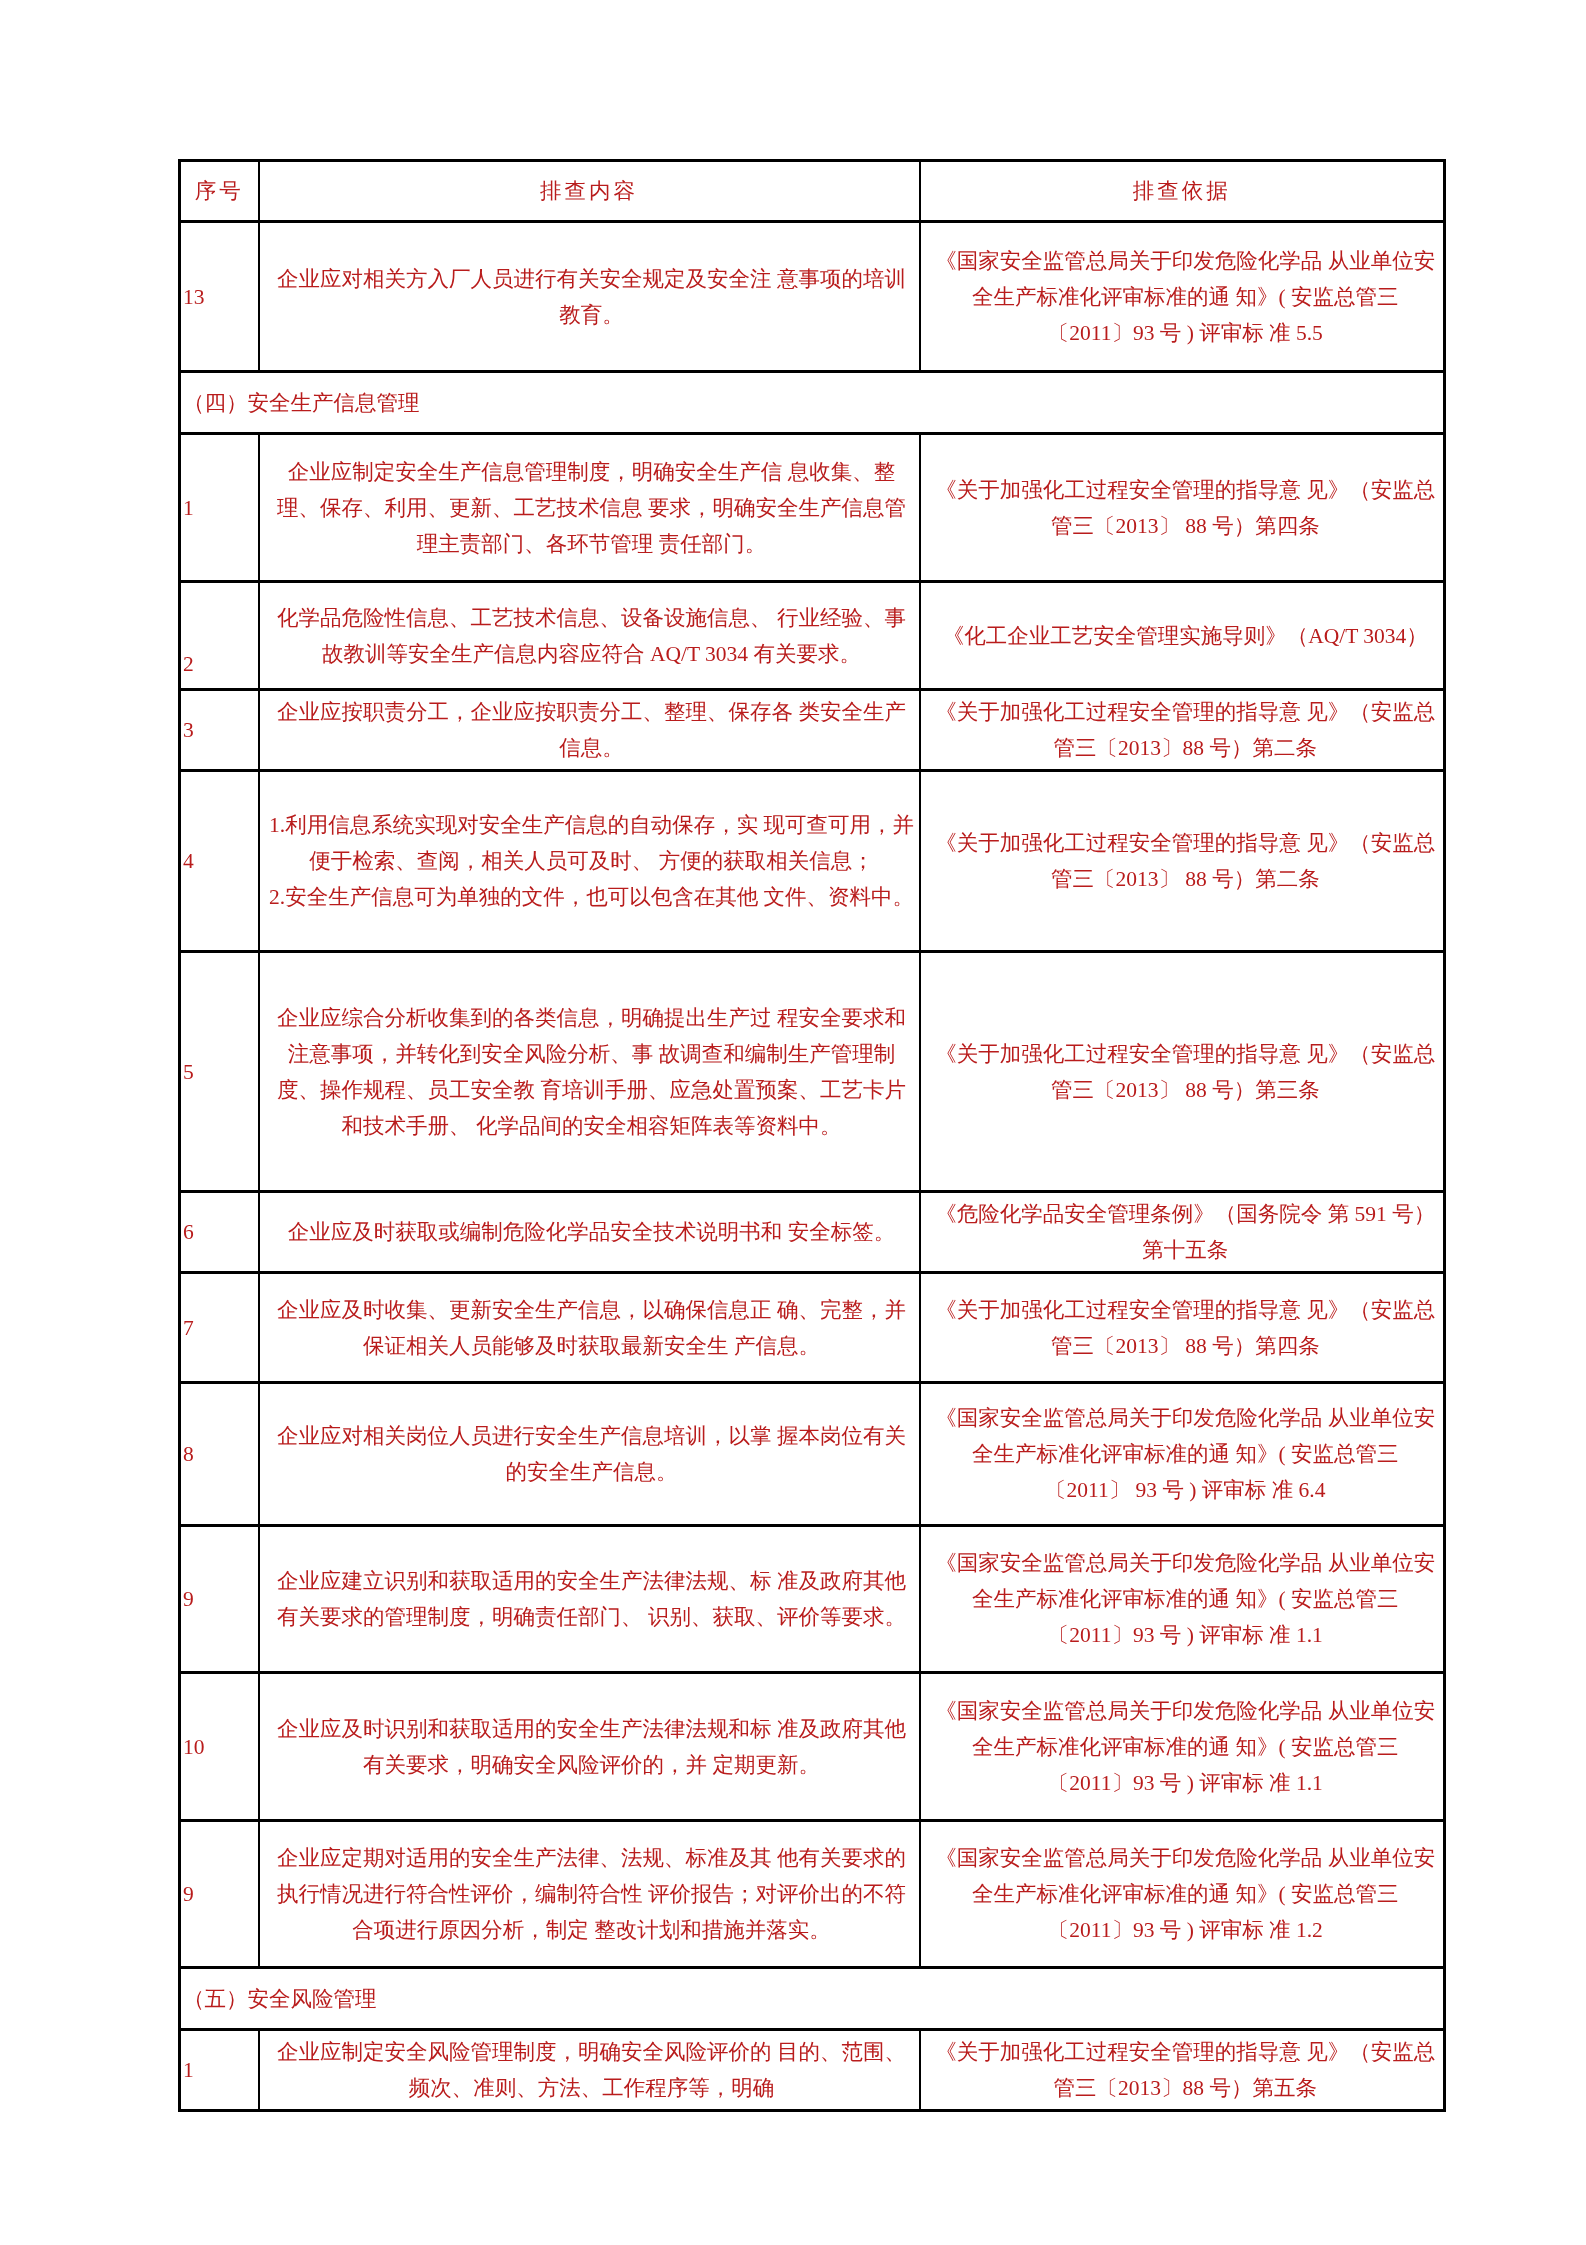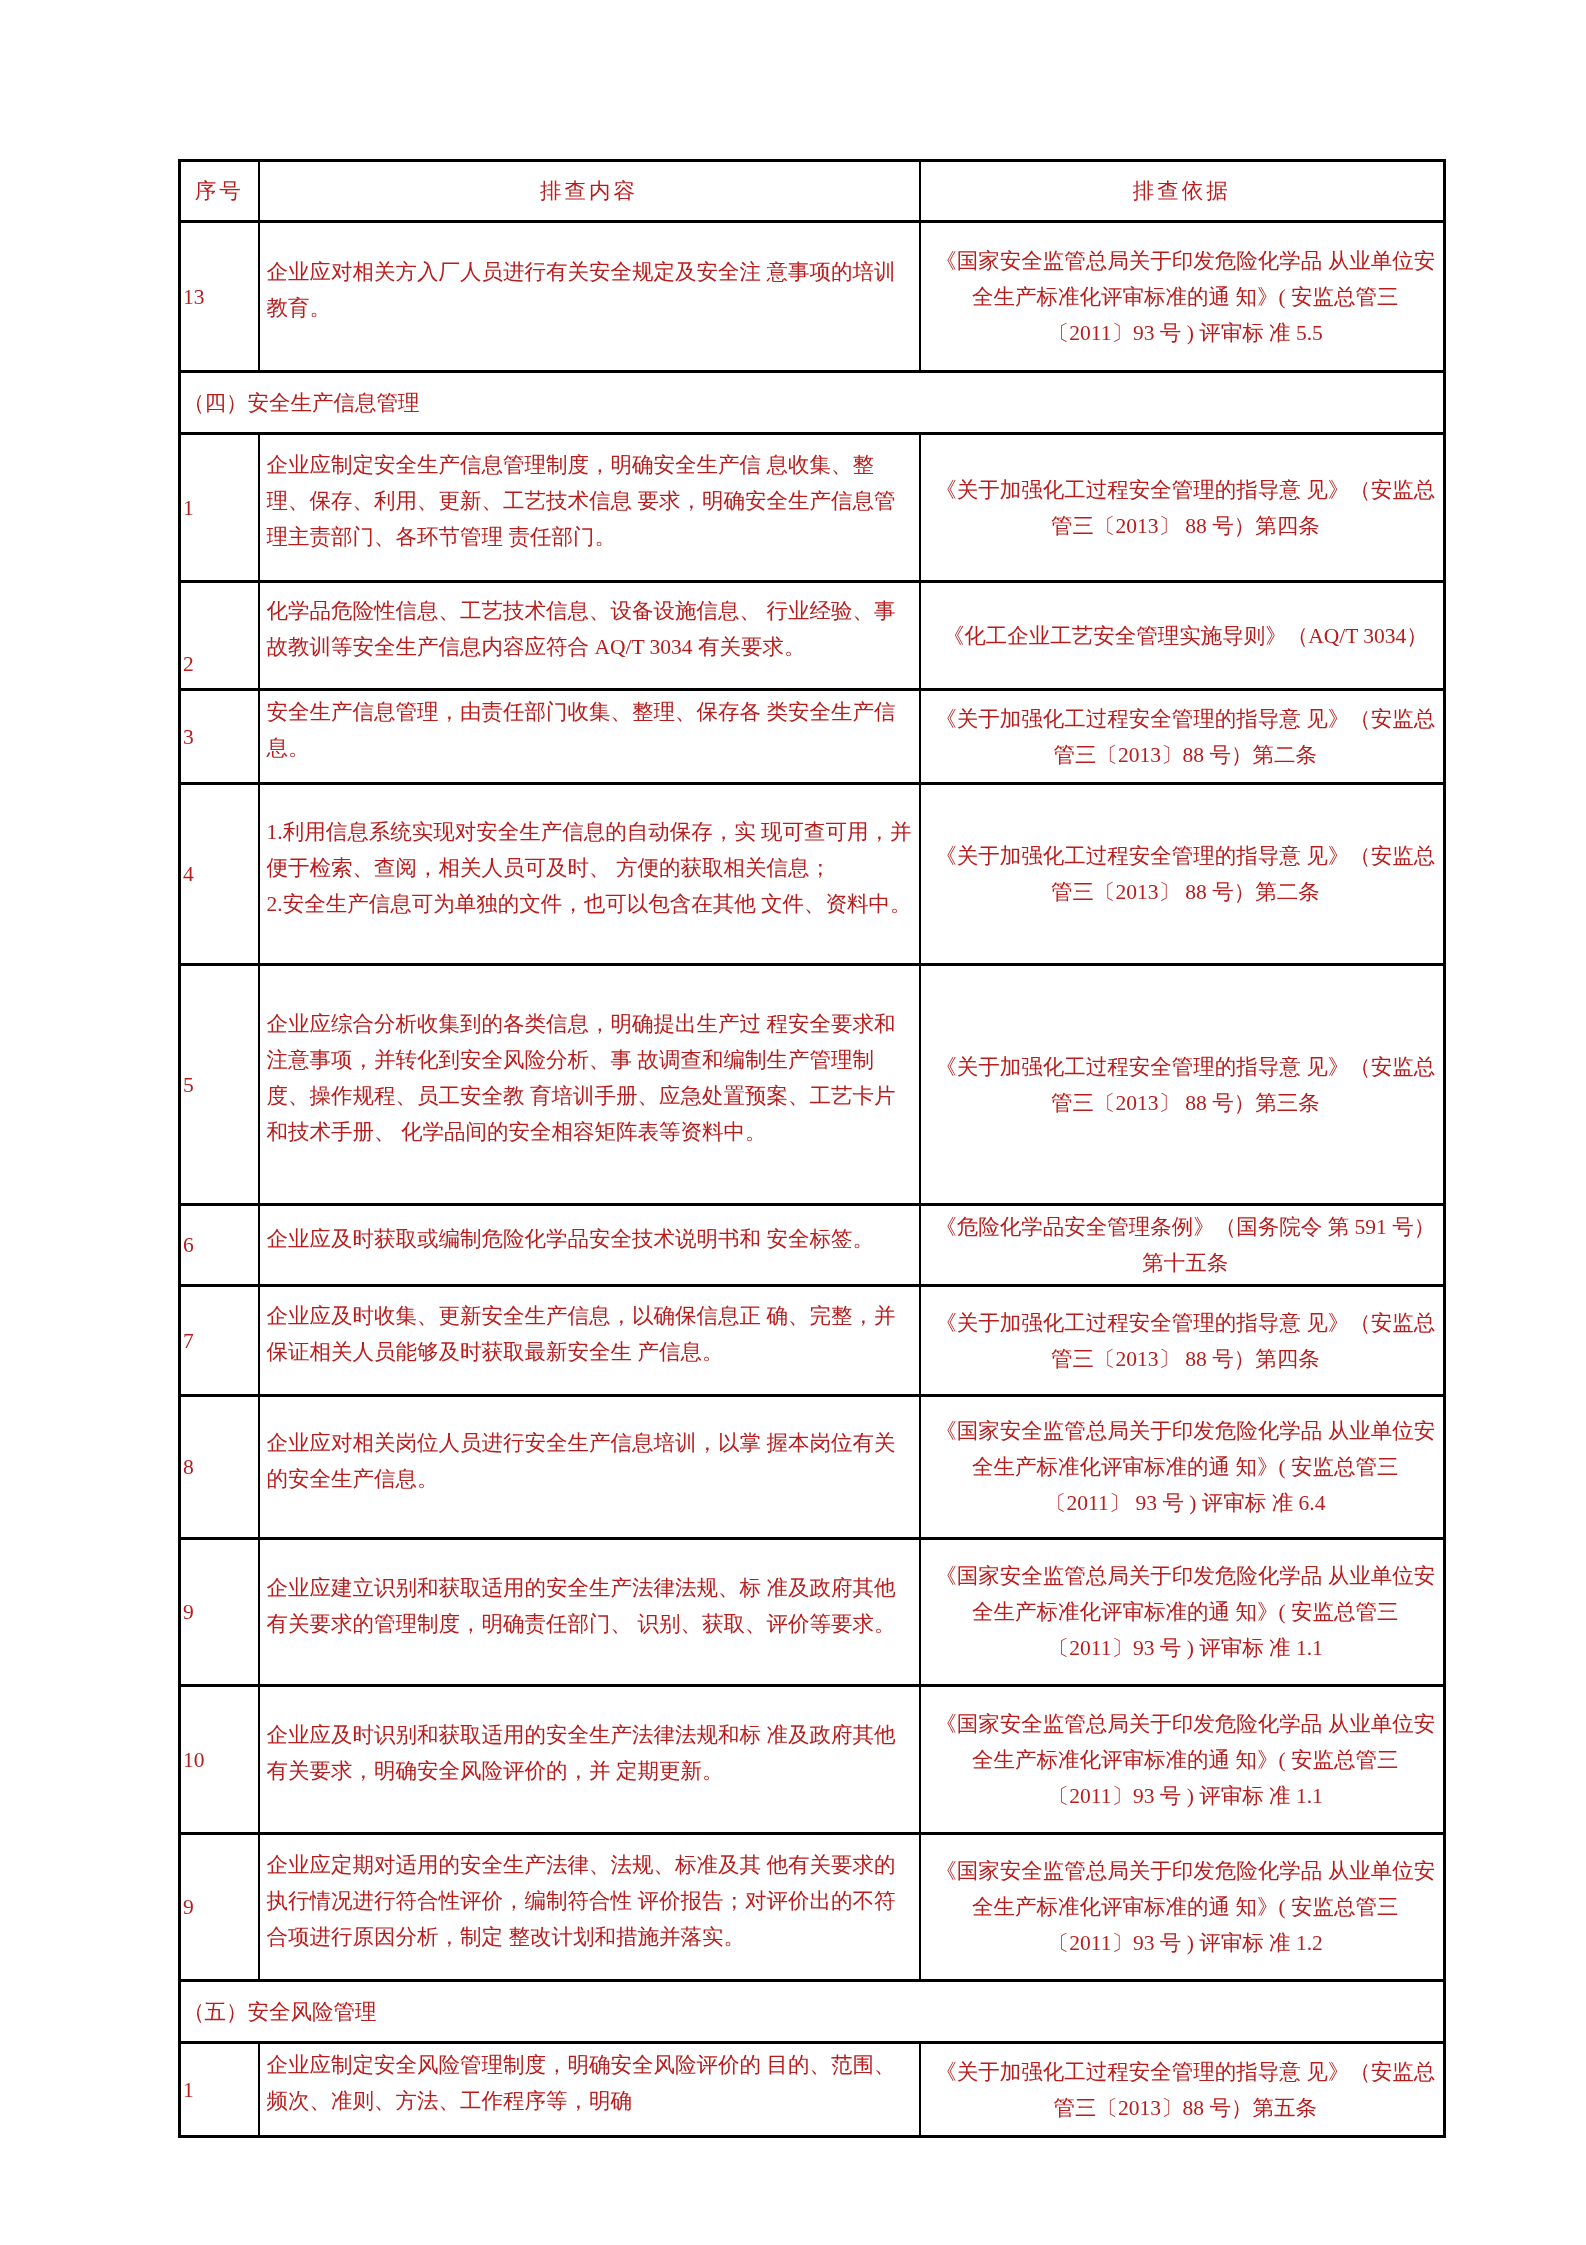--- a/index.html
+++ b/index.html
@@ -49,22 +49,22 @@
     height: 61px;
     padding: 2px;
   }
   td.no-cell {
     text-align: left;
     padding: 2px;
     font-size: 22px;
   }
   td.no-cell.v-bottom { vertical-align: bottom; padding-bottom: 6px; }
   td.content-cell {
-    text-align: left;
-    padding: 3px 2px 16px 7px;
+    text-align: center;
+    padding: 3px 2px 3px 7px;
     white-space: pre-wrap;
   }
   td.basis-cell {
     text-align: center;
     padding: 3px 2px 3px 9px;
     white-space: pre-wrap;
   }
   td.section-cell {
     text-align: left;
     padding: 2px;
@@ -101,21 +101,21 @@
           <td class="content-cell">企业应制定安全生产信息管理制度，明确安全生产信 息收集、整理、保存、利用、更新、工艺技术信息 要求，明确安全生产信息管理主责部门、各环节管理 责任部门。</td>
           <td class="basis-cell">《关于加强化工过程安全管理的指导意 见》（安监总管三〔2013〕 88 号）第四条</td>
         </tr>
         <tr style="height: 108px;">
           <td class="no-cell v-bottom">2</td>
           <td class="content-cell">化学品危险性信息、工艺技术信息、设备设施信息、 行业经验、事故教训等安全生产信息内容应符合 AQ/T 3034 有关要求。</td>
           <td class="basis-cell">《化工企业工艺安全管理实施导则》（AQ/T 3034）</td>
         </tr>
         <tr style="height: 74px;">
           <td class="no-cell">3</td>
-          <td class="content-cell">安全生产信息管理，由责任部门收集、整理、保存各 类安全生产信息。</td>
+          <td class="content-cell">企业应按职责分工，企业应按职责分工、整理、保存各 类安全生产信息。</td>
           <td class="basis-cell">《关于加强化工过程安全管理的指导意 见》（安监总管三〔2013〕88 号）第二条</td>
         </tr>
         <tr style="height: 181px;">
           <td class="no-cell">4</td>
           <td class="content-cell">1.利用信息系统实现对安全生产信息的自动保存，实 现可查可用，并便于检索、查阅，相关人员可及时、 方便的获取相关信息；
 2.安全生产信息可为单独的文件，也可以包含在其他 文件、资料中。</td>
           <td class="basis-cell">《关于加强化工过程安全管理的指导意 见》（安监总管三〔2013〕 88 号）第二条</td>
         </tr>
         <tr style="height: 240px;">
           <td class="no-cell">5</td>

